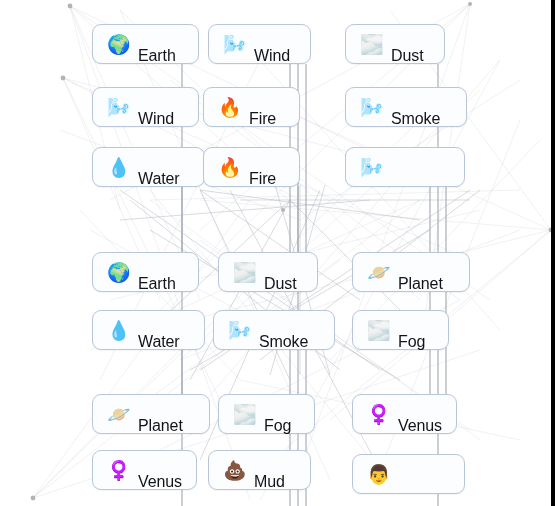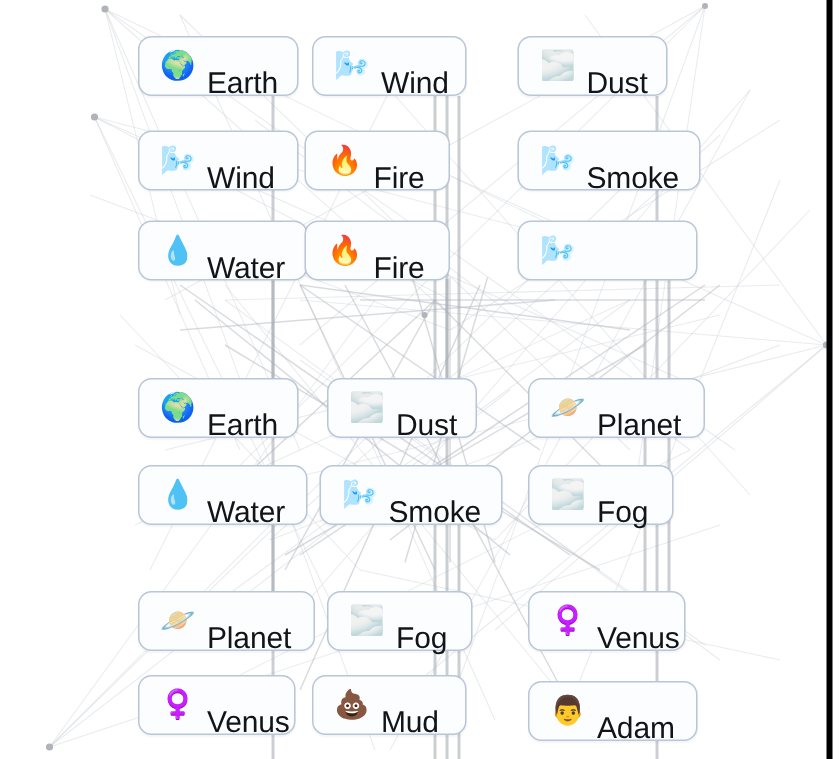--- a/index.html
+++ b/index.html
@@ -56,21 +56,21 @@
   .node-icon {
     font-size: 19px;
     line-height: 1;
     margin-right: 9px;
     display: inline-block;
     width: 22px;
     text-align: center;
     flex: 0 0 auto;
   }
   .node-label {
-    font-size: 20px;
+    font-size: 16px;
     color: #111418;
     letter-spacing: -0.1px;
     font-family: "Liberation Sans", sans-serif;
     margin-top: 24px;
   }
 </style>
 </head>
 <body>
 
 <div id="stage">
@@ -250,18 +250,17 @@
       <div class="node-card" style="left: 92px; top: 450px; width: 105px;">
         <span class="node-icon">♀️</span>
         <span class="node-label">Venus</span>
       </div>
       <div class="node-card" style="left: 208px; top: 450px; width: 103px;">
         <span class="node-icon">💩</span>
         <span class="node-label">Mud</span>
       </div>
       <div class="node-card" style="left: 352px; top: 454px; width: 113px;">
         <span class="node-icon">👨</span>
-        <span class="node-label">Adam</span>
       </div>
     </div>
 
   <div class="right-rail"></div>
 </div>
 
 </body></html>

